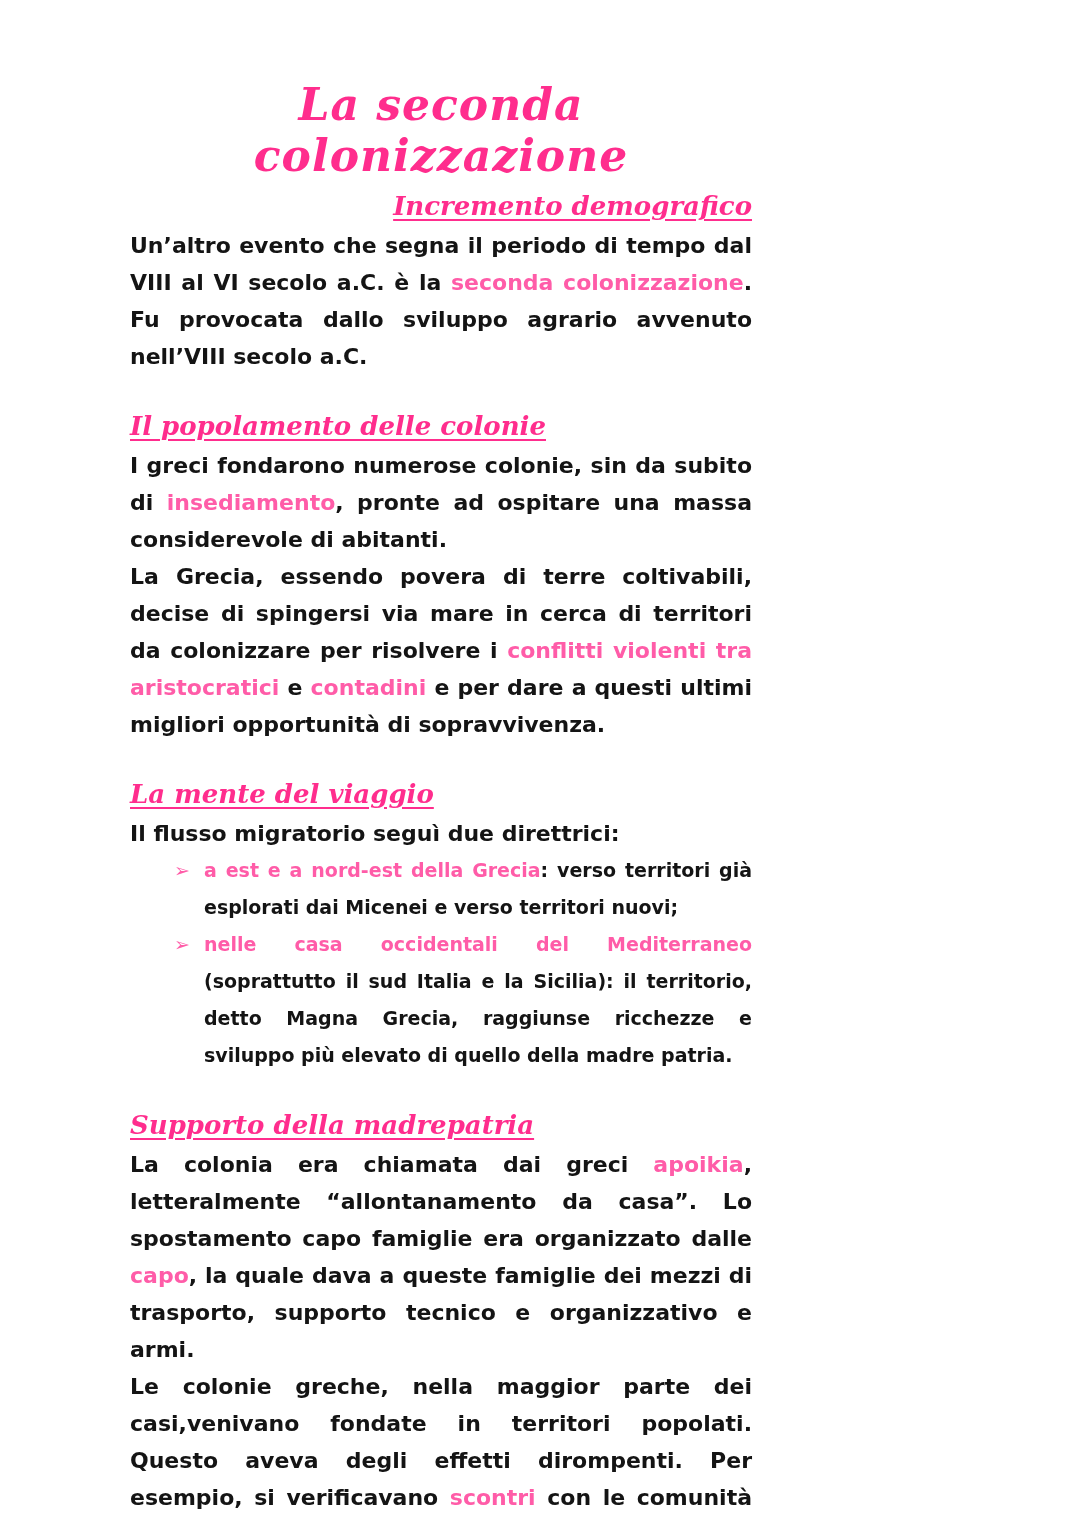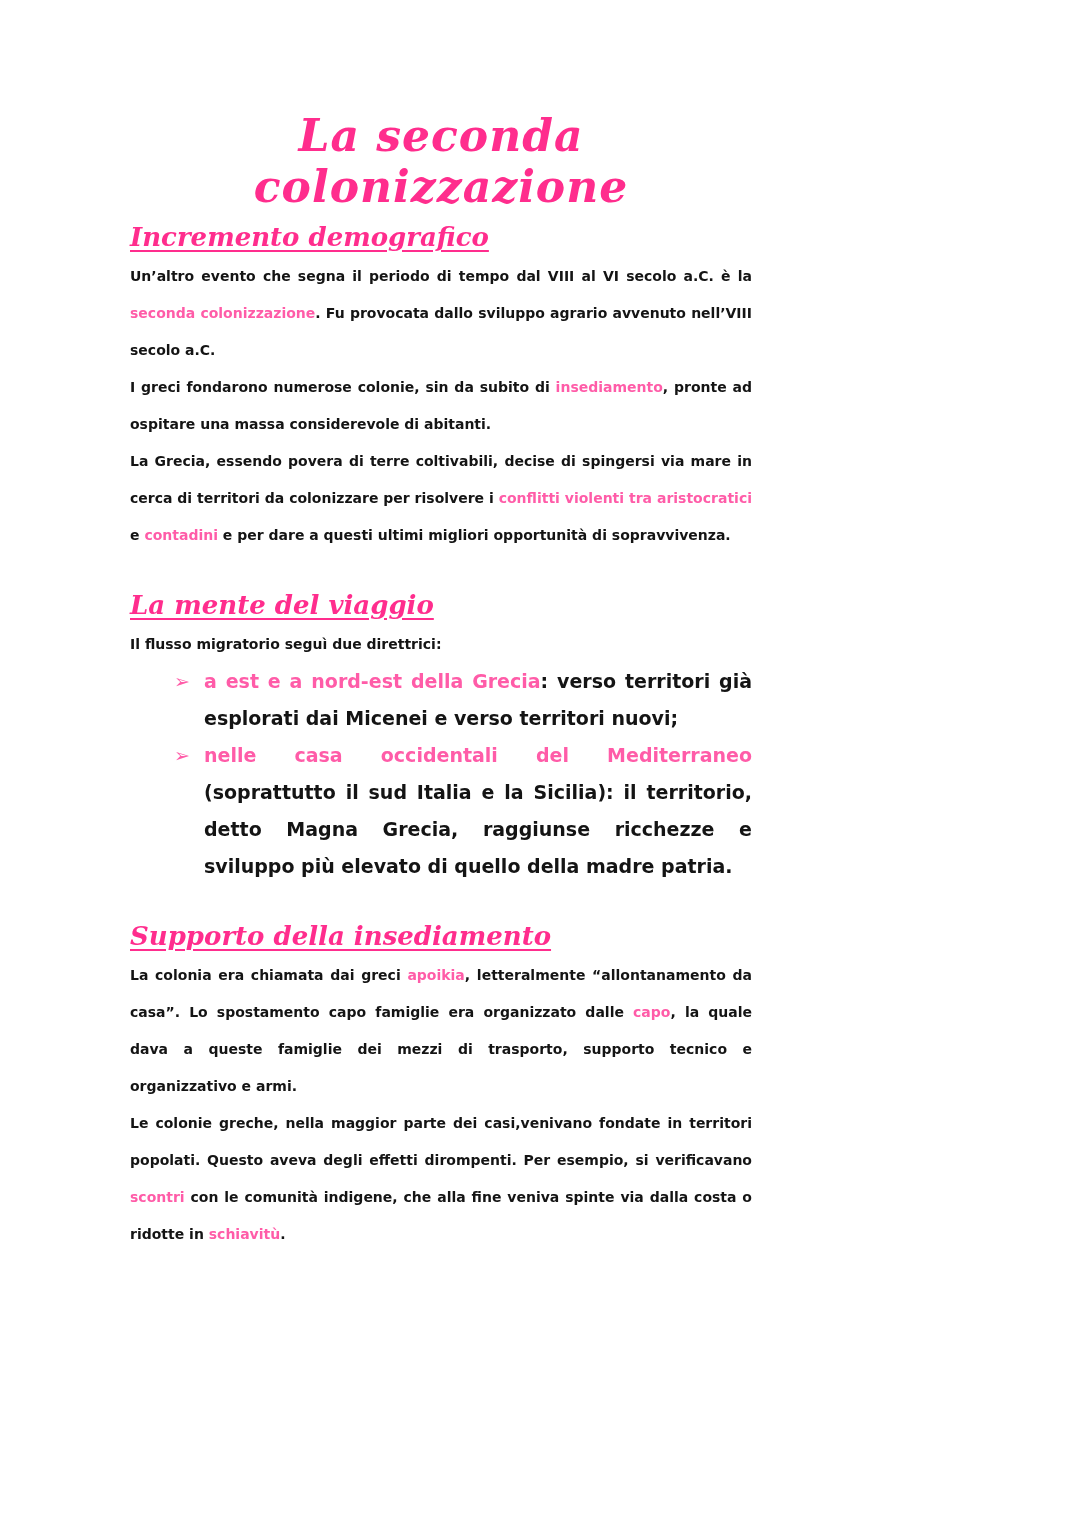--- a/index.html
+++ b/index.html
@@ -13,21 +13,21 @@
   body{
     width:1080px;
     height:1525px;
     background:var(--bg);
     font-family:"DejaVu Sans", sans-serif;
     overflow:hidden;
   }
   .page{
     width:892px;
     height:1525px;
-    padding:110px 140px 0 130px;
+    padding:79px 140px 0 130px;
   }
   .title{
     margin:0 0 10px 0;
     text-align:center;
     font-family:"DejaVu Serif", serif;
     font-style:italic;
     font-weight:bold;
     font-size:44px;
     letter-spacing:1px;
     color:var(--heading);
@@ -37,24 +37,24 @@
     margin:36px 0 6px 0;
     font-family:"DejaVu Serif", serif;
     font-style:italic;
     font-weight:bold;
     font-size:26px;
     color:var(--heading);
     text-decoration:underline;
     text-decoration-thickness:2px;
     text-underline-offset:4px;
   }
-  .section:first-child .heading{margin-top:4px;}
+  .section:first-child .heading{margin-top:4px;text-align:right;}
   .para{
     margin:0;
-    font-size:14px;
+    font-size:22px;
     line-height:37px;
     font-weight:bold;
     color:var(--body);
     text-align:justify;
     text-align-last:left;
   }
   .bullet{
     display:flex;
     padding-left:44px;
     font-size:19px;
@@ -78,36 +78,37 @@
 <body>
 
 <div class="page">
   <h1 class="title">La seconda colonizzazione</h1>
   <div id="sections-root">
       <section class="section">
         <h2 class="heading">Incremento demografico</h2>
         <p class="para"><span class="seg">Un’altro evento che segna il periodo di tempo dal VIII al VI secolo a.C. è la </span><span class="hl">seconda colonizzazione</span><span class="seg">. Fu provocata dallo sviluppo agrario avvenuto nell’VIII secolo a.C.</span></p>
       </section>
       <section class="section">
+        <h2 class="heading">Il popolamento delle colonie</h2>
         <p class="para"><span class="seg">I greci fondarono numerose colonie, sin da subito di </span><span class="hl">insediamento</span><span class="seg">, pronte ad ospitare una massa considerevole di abitanti.</span></p>
         <p class="para"><span class="seg">La Grecia, essendo povera di terre coltivabili, decise di spingersi via mare in cerca di territori da colonizzare per risolvere i </span><span class="hl">conflitti violenti tra aristocratici</span><span class="seg"> e </span><span class="hl">contadini</span><span class="seg"> e per dare a questi ultimi migliori opportunità di sopravvivenza.</span></p>
       </section>
       <section class="section">
         <h2 class="heading">La mente del viaggio</h2>
         <p class="para"><span class="seg">Il flusso migratorio seguì due direttrici:</span></p>
         <div class="bullet">
           <span class="bullet-glyph">➢</span>
           <span class="bullet-text"><span class="hl">a est e a nord-est della Grecia</span><span class="seg">: verso territori già esplorati dai Micenei e verso territori nuovi;</span></span>
         </div>
         <div class="bullet">
           <span class="bullet-glyph">➢</span>
           <span class="bullet-text"><span class="hl">nelle casa occidentali del Mediterraneo</span><span class="seg"> (soprattutto il sud Italia e la Sicilia): il territorio, detto Magna Grecia, raggiunse ricchezze e sviluppo più elevato di quello della madre patria.</span></span>
         </div>
       </section>
       <section class="section">
-        <h2 class="heading">Supporto della insediamento</h2>
+        <h2 class="heading">Supporto della madrepatria</h2>
         <p class="para"><span class="seg">La colonia era chiamata dai greci </span><span class="hl">apoikia</span><span class="seg">, letteralmente “allontanamento da casa”. Lo spostamento capo famiglie era organizzato dalle </span><span class="hl">capo</span><span class="seg">, la quale dava a queste famiglie dei mezzi di trasporto, supporto tecnico e organizzativo e armi.</span></p>
       </section>
       <section class="section">
         <p class="para"><span class="seg">Le colonie greche, nella maggior parte dei casi,venivano fondate in territori popolati. Questo aveva degli effetti dirompenti. Per esempio, si verificavano </span><span class="hl">scontri</span><span class="seg"> con le comunità indigene, che alla fine veniva spinte via dalla costa o ridotte in </span><span class="hl">schiavitù</span><span class="seg">.</span></p>
       </section>
     </div>
 </div>
 
 </body></html>

